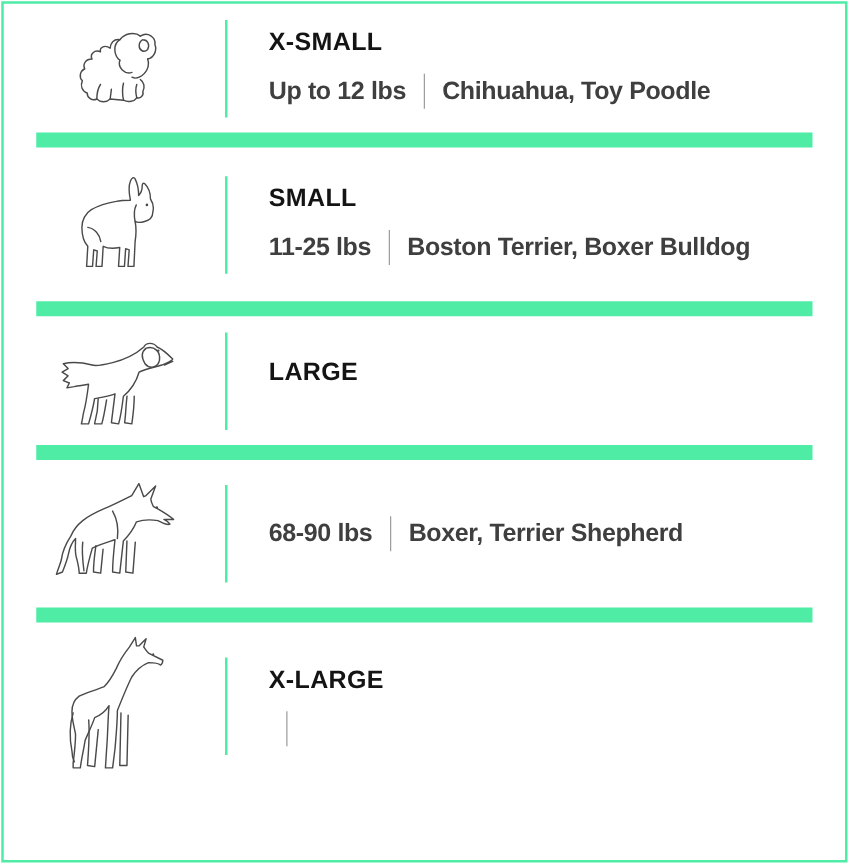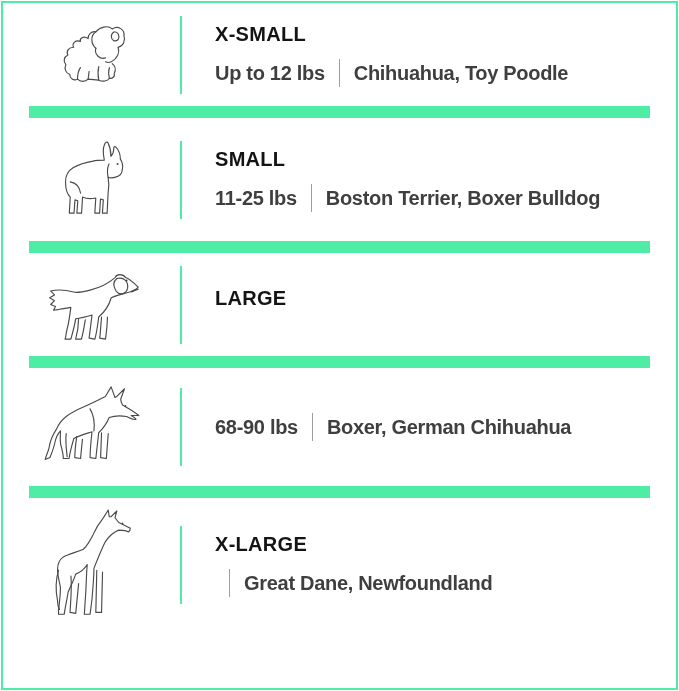--- a/index.html
+++ b/index.html
@@ -139,40 +139,39 @@
           <path class="dog" d="M50,26 C54,33 55,41 54,49"></path>
           <path class="dog" d="M25,52 C24,60 25,68 26,76 M36,55 C35,62 34,70 34,77 L40,78 L42,58 M62,51 L61,77 L67,78 L69,52"></path>
           <circle class="dog-fill" cx="87" cy="23" r="1"></circle>
         </svg>
       </div>
       <div class="vdiv"></div>
       <div class="text-cell">
         <div class="subline">
           <span>68-90 lbs</span>
           <span class="subdiv"></span>
-          <span>Boxer, German Chihuahua</span>
+          <span>Boxer, Terrier Shepherd</span>
         </div>
       </div>
     </div>
 
     <div class="hbar"></div>
 
     <div class="row h146">
       <div class="icon-cell">
         <svg width="88" height="113" viewBox="0 0 92 118">
           <path class="dog" d="M86,20 L74,14 C72,12 71,10 70,9 L72,2 L66,8 L64,8 L63,1 L58,9 C54,14 50,20 47,27 C44,33 41,38 37,42 C30,45 22,47 16,50 C12,53 10,58 10,63 C10,70 12,76 13,82 C13,90 12,98 11,106 L11,110 L17,110 C18,102 20,94 21,87 C24,80 27,74 29,68 C34,66 38,63 41,58 C40,70 40,82 39,94 L38,110 L44,110 L46,94 C47,82 48,72 48,62 C52,52 56,42 60,34 C64,28 69,24 74,22 C78,22 82,22 84,24 C86,23 86,21 86,20"></path>
           <path class="dog" d="M11,64 C8,74 8,86 10,96 C10,100 11,103 12,105"></path>
           <path class="dog" d="M24,70 C25,82 24,94 23,108 L29,109 C30,98 31,88 32,78 M51,64 L50,108 L56,108 L57,66"></path>
           <circle class="dog-fill" cx="78" cy="15" r="0.9"></circle>
         </svg>
       </div>
       <div class="vdiv"></div>
       <div class="text-cell">
         <div class="size-title">X-LARGE</div>
         <div class="subline">
           <span class="subdiv"></span>
-          <span>Great Dane, Newfoundland</span>
         </div>
       </div>
     </div>
 
   </div>
 </div>
 
 </body></html>

